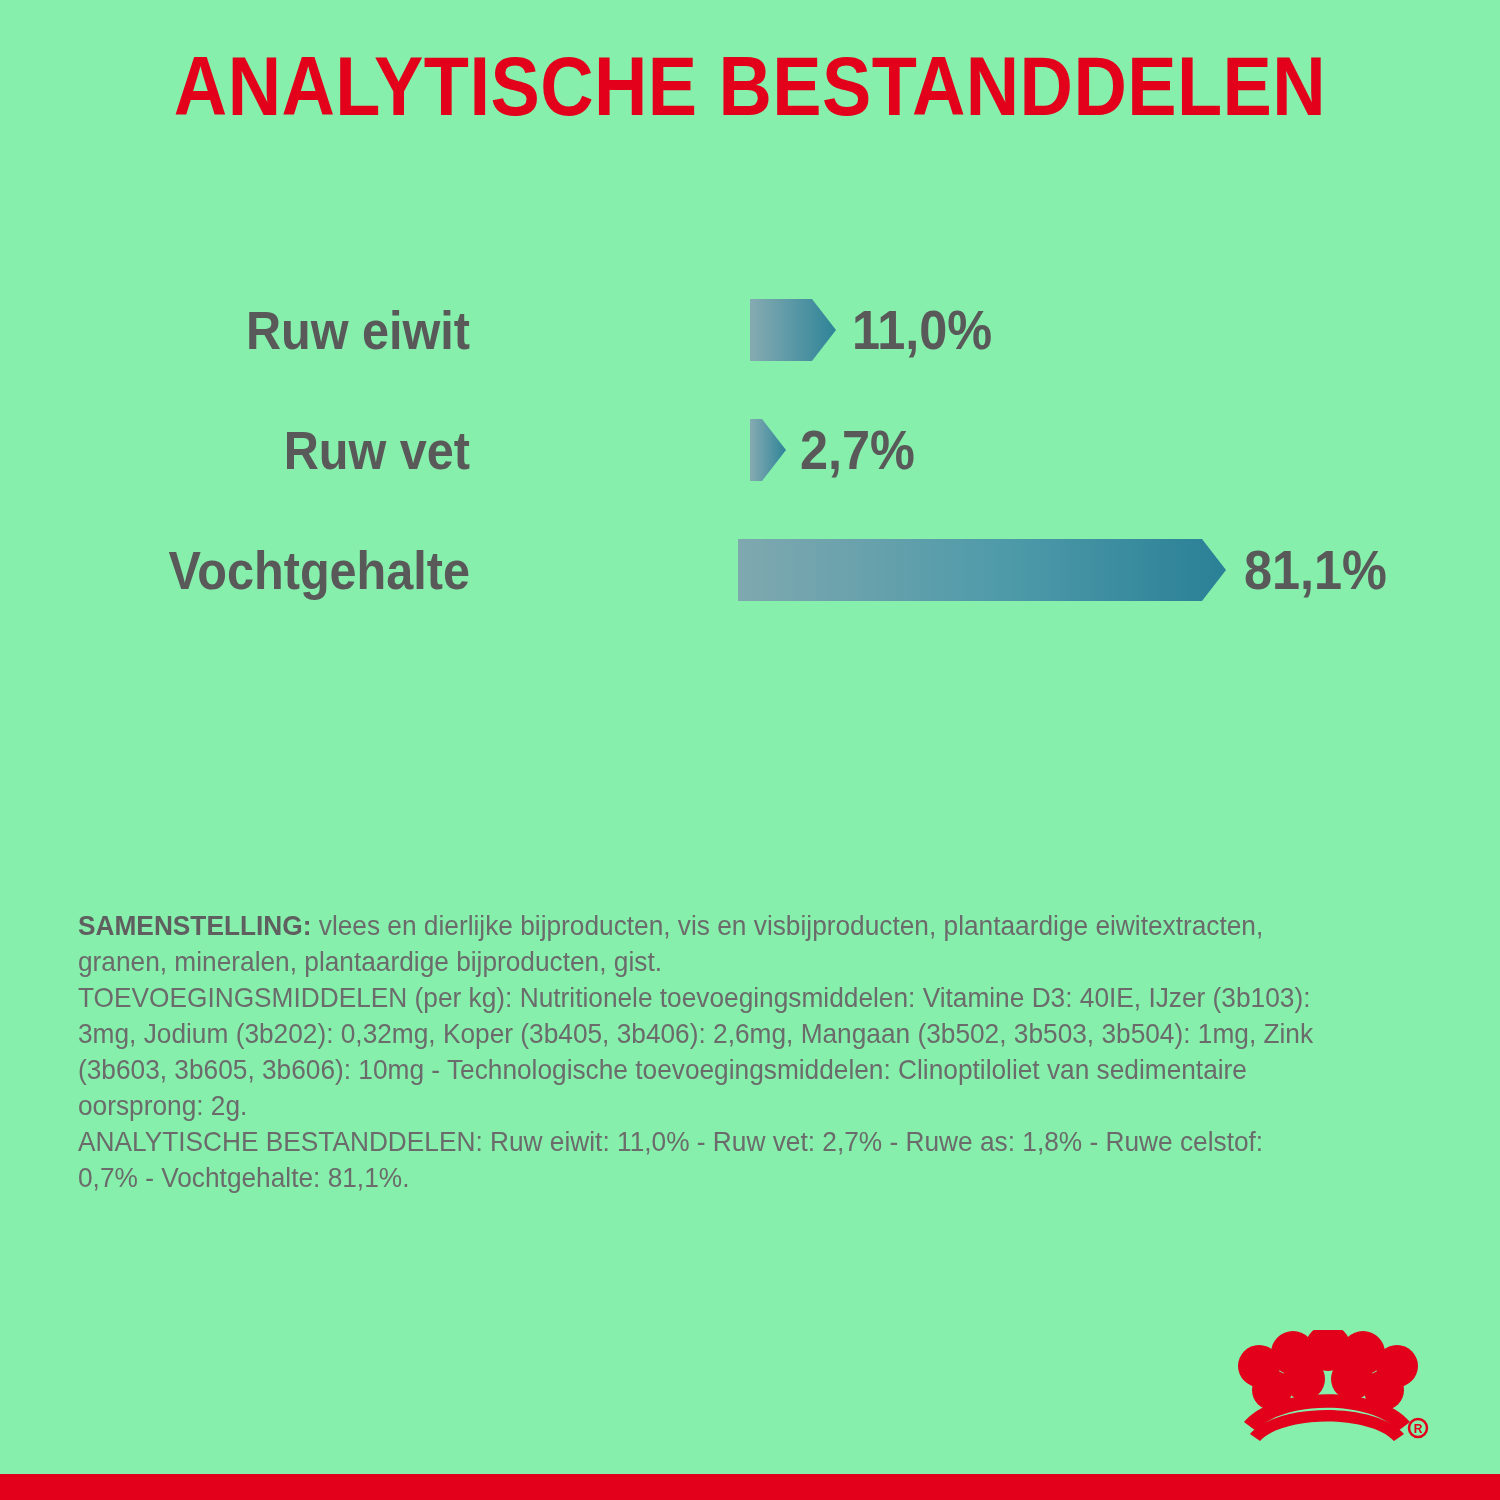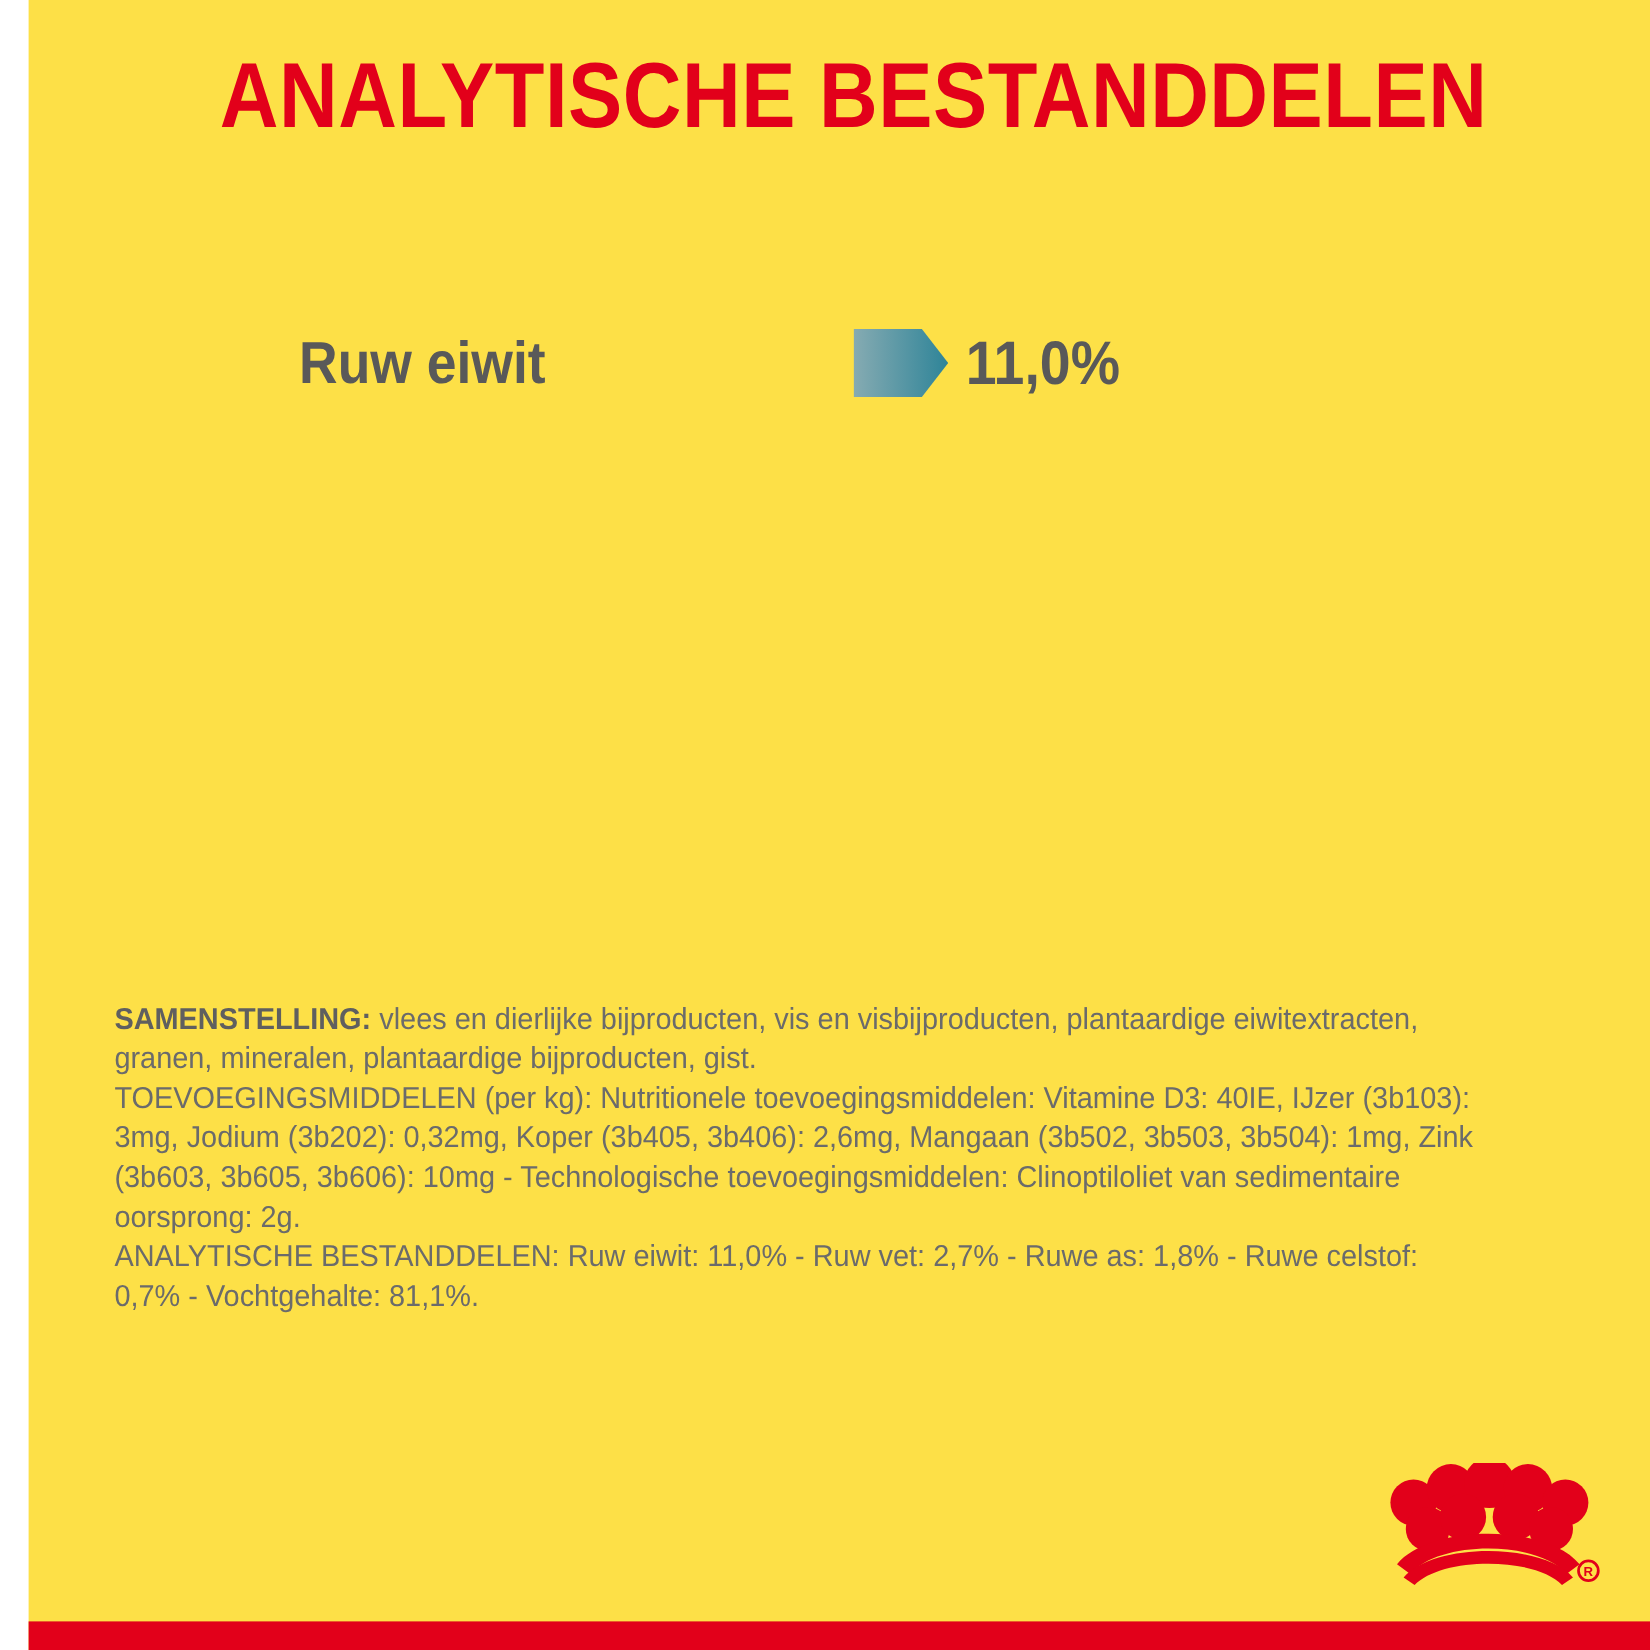--- a/index.html
+++ b/index.html
@@ -11,22 +11,21 @@
     height: 1500px;
     background: #ffffff;
     font-family: "Liberation Sans", sans-serif;
     overflow: hidden;
     position: relative;
   }
 
   .page {
     position: absolute;
     inset: 0;
-    background: #fde047;
-    margin-left: 26px;
+    background: #86efac;
   }
 
   
   .title {
     position: absolute;
     top: 44px;
     left: 0;
     width: 1500px;
     text-align: center;
     color: #E2001A;
@@ -156,22 +155,57 @@
                 <stop offset="1" stop-color="#2E8498"></stop>
               </linearGradient>
             </defs>
             <polygon points="0,0 62,0 86,31 62,62 0,62" fill="url(#g1)"></polygon>
           </svg>
         </div>
       </div>
       <div class="value" style="left:852px;">11,0%</div>
     </div>
 
-
-
+    <div class="chart-row">
+      <div class="row-label">Ruw vet</div>
+      <div class="bar-wrap" style="width:36px;">
+        <div class="bar">
+          <svg class="bar-fill" viewBox="0 0 36 62" preserveAspectRatio="none">
+            <defs>
+              <linearGradient id="g2" x1="0" y1="0" x2="1" y2="0">
+                <stop offset="0" stop-color="#86ABB2"></stop>
+                <stop offset="1" stop-color="#2E8498"></stop>
+              </linearGradient>
+            </defs>
+            <polygon points="0,0 12,0 36,31 12,62 0,62" fill="url(#g2)"></polygon>
+          </svg>
+        </div>
+      </div>
+      <div class="value" style="left:800px;">2,7%</div>
+    </div>
+
+
+    <div class="chart-row">
+      <div class="row-label">Vochtgehalte</div>
+      <div class="bar-wrap" style="width:488px; left:738px;">
+        <div class="bar">
+          <svg class="bar-fill" viewBox="0 0 488 62" preserveAspectRatio="none">
+            <defs>
+              <linearGradient id="g4" x1="0" y1="0" x2="1" y2="0">
+                <stop offset="0" stop-color="#7FA8AF"></stop>
+                <stop offset="0.55" stop-color="#4E9AA9"></stop>
+                <stop offset="1" stop-color="#2A8096"></stop>
+              </linearGradient>
+            </defs>
+            <polygon points="0,0 464,0 488,31 464,62 0,62" fill="url(#g4)"></polygon>
+          </svg>
+        </div>
+      </div>
+      <div class="value" style="left:1244px;">81,1%</div>
+    </div>
 
   </div>
 
   <div class="composition">
     <p><b>SAMENSTELLING:</b><span> vlees en dierlijke bijproducten, vis en visbijproducten, plantaardige eiwitextracten, granen, mineralen, plantaardige bijproducten, gist.</span></p>
     <p>TOEVOEGINGSMIDDELEN (per kg): Nutritionele toevoegingsmiddelen: Vitamine D3: 40IE, IJzer (3b103): 3mg, Jodium (3b202): 0,32mg, Koper (3b405, 3b406): 2,6mg, Mangaan (3b502, 3b503, 3b504): 1mg, Zink (3b603, 3b605, 3b606): 10mg - Technologische toevoegingsmiddelen: Clinoptiloliet van sedimentaire oorsprong: 2g.</p>
     <p>ANALYTISCHE BESTANDDELEN: Ruw eiwit: 11,0% - Ruw vet: 2,7% - Ruwe as: 1,8% - Ruwe celstof: 0,7% - Vochtgehalte: 81,1%.</p>
   </div>
 
   <div class="logo">

